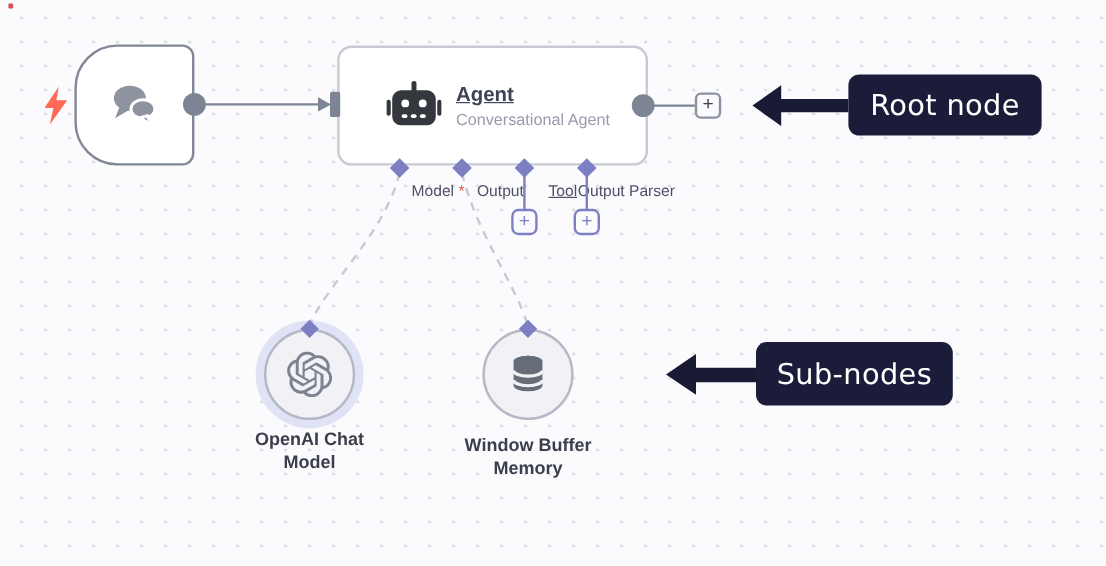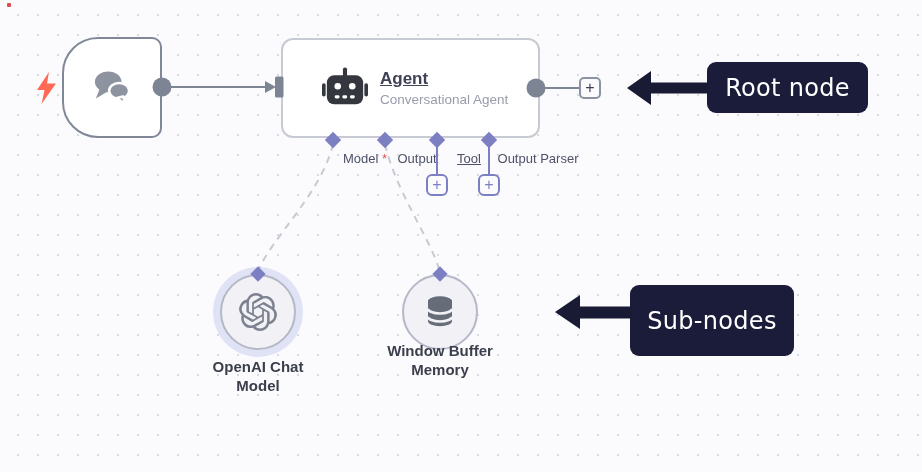--- a/index.html
+++ b/index.html
@@ -50,21 +50,21 @@
     display:flex;align-items:center;justify-content:center;z-index:2;
   }
   .sub-openai{left:220px;top:274px;}
   .sub-memory{left:402px;top:274px;}
   .callout{
     position:absolute;background:#1b1c3a;border-radius:9px;color:#fff;
     display:flex;align-items:center;justify-content:center;
     font-family:"DejaVu Sans",sans-serif;font-size:24px;letter-spacing:.3px;z-index:4;
   }
   .callout-root{left:707px;top:62px;width:161px;height:51px;}
-  .callout-sub{left:630px;top:285px;width:164px;height:71px;}
+  .callout-sub{left:630px;top:285px;width:164px;height:53px;}
   .red-dot{position:absolute;left:7px;top:3px;width:4px;height:4px;background:#d94f4f;border-radius:1px;z-index:6;}
 </style>
 </head>
 <body>
 
 <div class="canvas">
 
   <div class="red-dot"></div>
 
   <div class="bolt">
@@ -110,21 +110,21 @@
     </span>
   </div>
 
   <div class="plus-btn plus-gray">
     <span>+</span>
   </div>
 
   <div class="port-label" style="left:333px;"><span>Model</span> <span class="required">*</span></div>
   <div class="port-label" style="left:385px;">Output</div>
   <div class="port-label" style="left:437px;text-decoration:underline;">Tool</div>
-  <div class="port-label" style="left:506px;text-align:right;">Output Parser</div>
+  <div class="port-label" style="left:490px;text-align:right;">Output Parser</div>
 
   <div class="plus-btn plus-purple" style="left:426px;top:174px;">
     <span>+</span>
   </div>
   <div class="plus-btn plus-purple" style="left:478px;top:174px;">
     <span>+</span>
   </div>
 
   <div class="halo"></div>
   <div class="sub-circle sub-openai">
@@ -134,21 +134,21 @@
   </div>
   <div class="sub-circle sub-memory">
     <svg width="32" height="34" viewBox="0 0 24 25">
       <path fill="#676c79" d="M3,4.5 a9,3.6 0 0 1 18,0 v15 a9,3.6 0 0 1 -18,0 z"></path>
       <ellipse cx="12" cy="4.5" rx="9" ry="3.6" fill="#676c79"></ellipse>
       <path d="M3,10 a9,3.6 0 0 0 18,0" fill="none" stroke="#f1f1f6" stroke-width="2"></path>
       <path d="M3,16 a9,3.6 0 0 0 18,0" fill="none" stroke="#f1f1f6" stroke-width="2"></path>
     </svg>
   </div>
   <div class="node-label" style="left:258px;top:357px;width:112px;">OpenAI Chat Model</div>
-  <div class="node-label" style="left:440px;top:341px;width:122px;">Window Buffer Memory</div>
+  <div class="node-label" style="left:440px;top:362px;width:122px;">Window Buffer Memory</div>
 
   <div class="callout callout-root">
     <span>Root node</span>
   </div>
   <div class="callout callout-sub">
     <span>Sub-nodes</span>
   </div>
 
   <svg class="overlay" viewBox="0 0 922 472">
 

